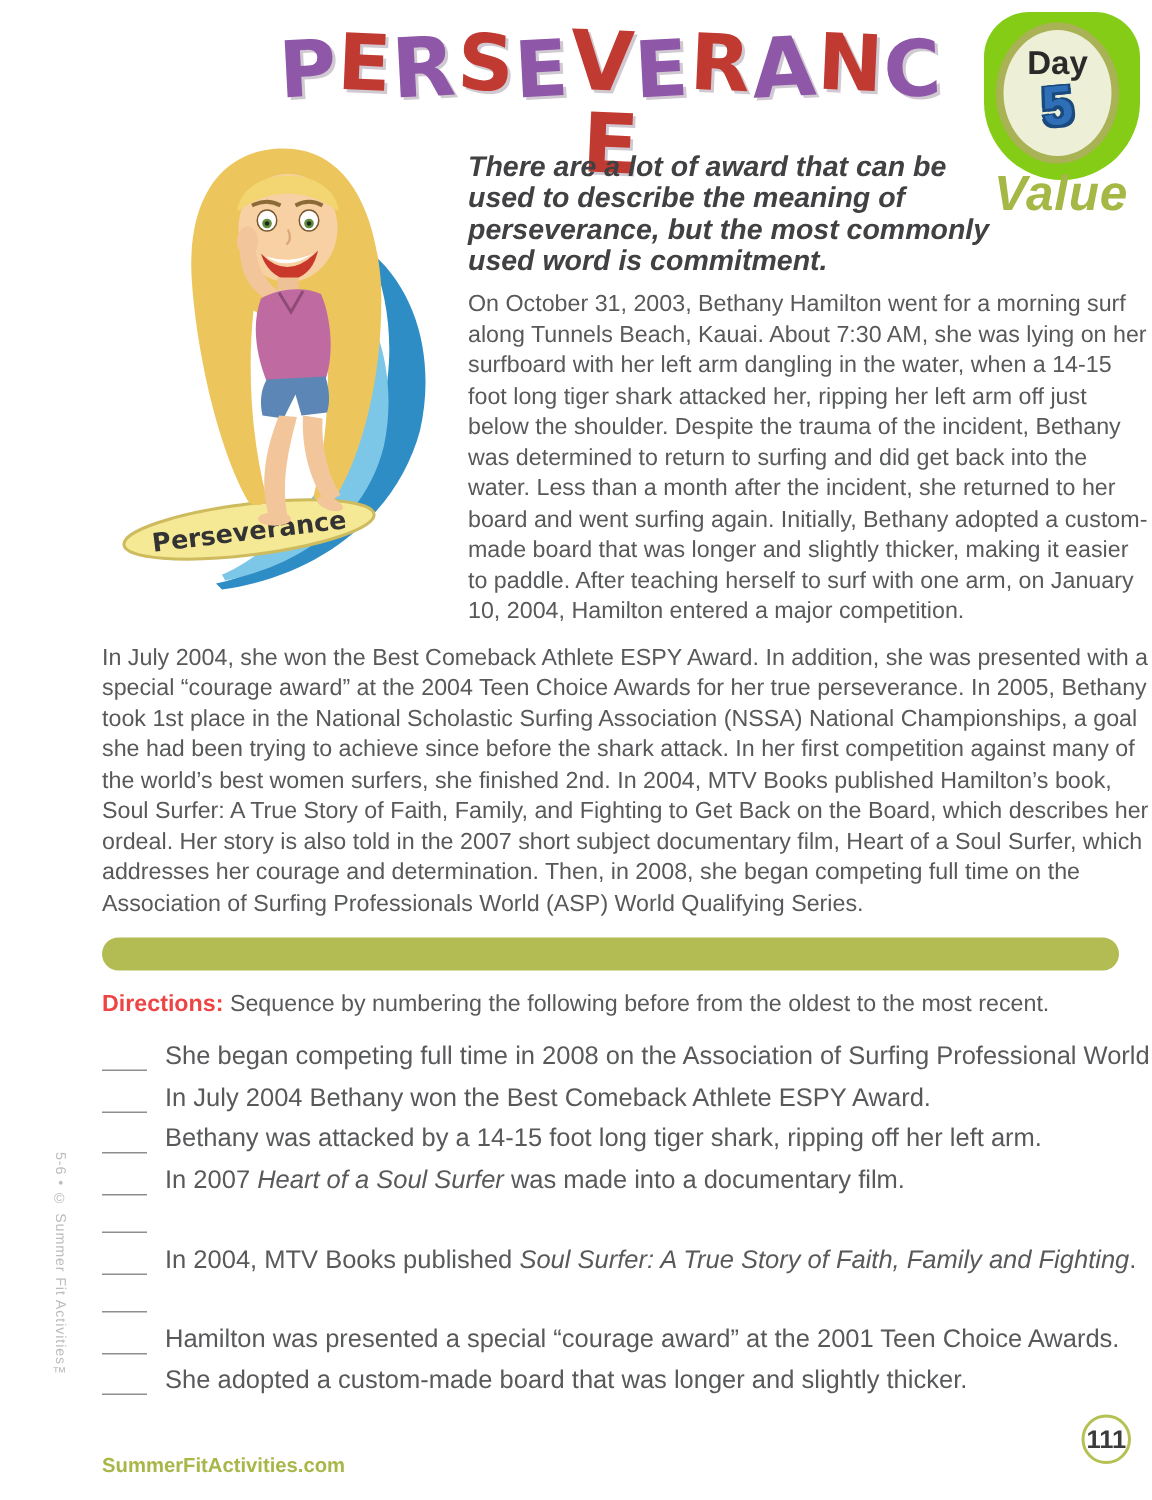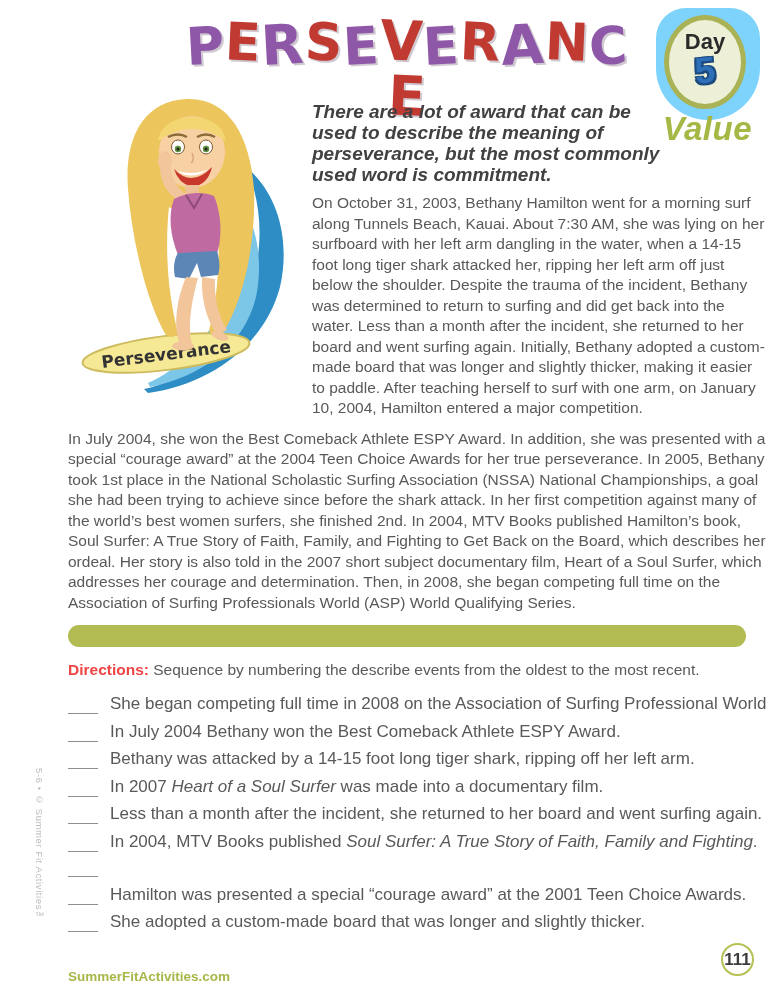--- a/index.html
+++ b/index.html
@@ -15,21 +15,21 @@
     line-height:1; letter-spacing:1px; user-select:none;
   }
   .title span { display:inline-block; text-shadow:2px 2px 0 rgba(70,40,70,0.25); }
   .title span:nth-child(odd)  { transform:rotate(-3deg) translateY(2px); }
   .title span:nth-child(even) { transform:rotate(2.5deg) translateY(-2px); }
   .title span:nth-child(3n)   { font-size:55px; }
 
   
   .badge {
     position:absolute; top:8px; right:8px; width:104px; height:112px;
-    background:#7dd3fc; border-radius:30px 30px 52px 52px;
+    background:#84cc16; border-radius:30px 30px 52px 52px;
   }
   .badge-inner {
     position:absolute; top:7px; left:8px; width:72px; height:84px;
     background:#edefd6; border:5px solid #a9b254; border-radius:50%;
     text-align:center;
   }
   .day-label { margin-top:9px; font-size:22px; font-weight:bold; color:#2a2a2a; }
   .day-number {
     margin-top:-5px; font-size:37px; font-weight:bold; color:#2e6fb8;
     transform:rotate(-5deg);
@@ -130,42 +130,41 @@
         </g>
       </svg>
     </div>
 
     <p class="intro">There are a lot of award that can be used to describe the meaning of perseverance, but the most commonly used word is commitment.</p>
     <p class="para">On October 31, 2003, Bethany Hamilton went for a morning surf along Tunnels Beach, Kauai. About 7:30 AM, she was lying on her surfboard with her left arm dangling in the water, when a 14-15 foot long tiger shark attacked her, ripping her left arm off just below the shoulder. Despite the trauma of the incident, Bethany was determined to return to surfing and did get back into the water. Less than a month after the incident, she returned to her board and went surfing again. Initially, Bethany adopted a custom-made board that was longer and slightly thicker, making it easier to paddle. After teaching herself to surf with one arm, on January 10, 2004, Hamilton entered a major competition.</p>
     <p class="para">In July 2004, she won the Best Comeback Athlete ESPY Award. In addition, she was presented with a special “courage award” at the 2004 Teen Choice Awards for her true perseverance. In 2005, Bethany took 1st place in the National Scholastic Surfing Association (NSSA) National Championships, a goal she had been trying to achieve since before the shark attack. In her first competition against many of the world’s best women surfers, she finished 2nd. In 2004, MTV Books published Hamilton’s book, Soul Surfer: A True Story of Faith, Family, and Fighting to Get Back on the Board, which describes her ordeal.  Her story is also told in the 2007 short subject documentary film, Heart of a Soul Surfer, which addresses her courage and determination. Then, in 2008, she began competing full time on the Association of Surfing Professionals World (ASP) World Qualifying Series.</p>
 
     <div class="divider"></div>
 
-    <p class="directions"><span class="dlabel">Directions:</span><span> Sequence by numbering the describe events from the oldest to the most recent.</span></p>
+    <p class="directions"><span class="dlabel">Directions:</span><span> Sequence by numbering the following before from the oldest to the most recent.</span></p>
 
     <div class="events">
         <div class="event-row">
           <span class="blank"></span>
           <span><span>She began competing full time in 2008 on the Association of Surfing Professional World.</span></span>
         </div>
         <div class="event-row">
           <span class="blank"></span>
           <span><span>In July 2004 Bethany won the Best Comeback Athlete ESPY Award.</span></span>
         </div>
         <div class="event-row">
           <span class="blank"></span>
           <span><span>Bethany was attacked by a 14-15 foot long tiger shark, ripping off her left arm.</span></span>
         </div>
         <div class="event-row">
           <span class="blank"></span>
           <span><span>In 2007 </span><span class="it">Heart of a Soul Surfer</span><span> was made into a documentary film.</span></span>
         </div>
         <div class="event-row">
           <span class="blank"></span>
-          <span><span>Less than a month after the incident, she returned to her board and went surfing again.</span></span>
         </div>
         <div class="event-row">
           <span class="blank"></span>
           <span><span>In 2004, MTV Books published </span><span class="it">Soul Surfer: A True Story of Faith, Family and Fighting</span><span>.</span></span>
         </div>
         <div class="event-row">
           <span class="blank"></span>
         </div>
         <div class="event-row">
           <span class="blank"></span>

